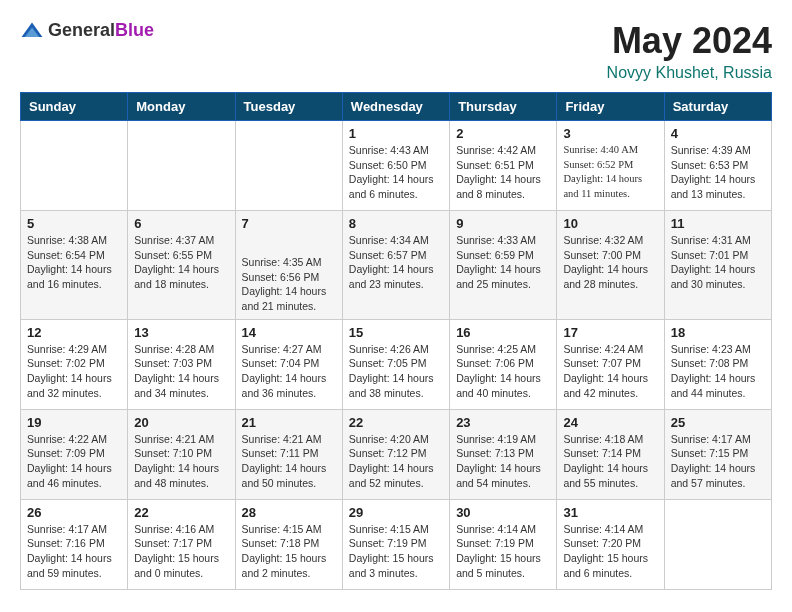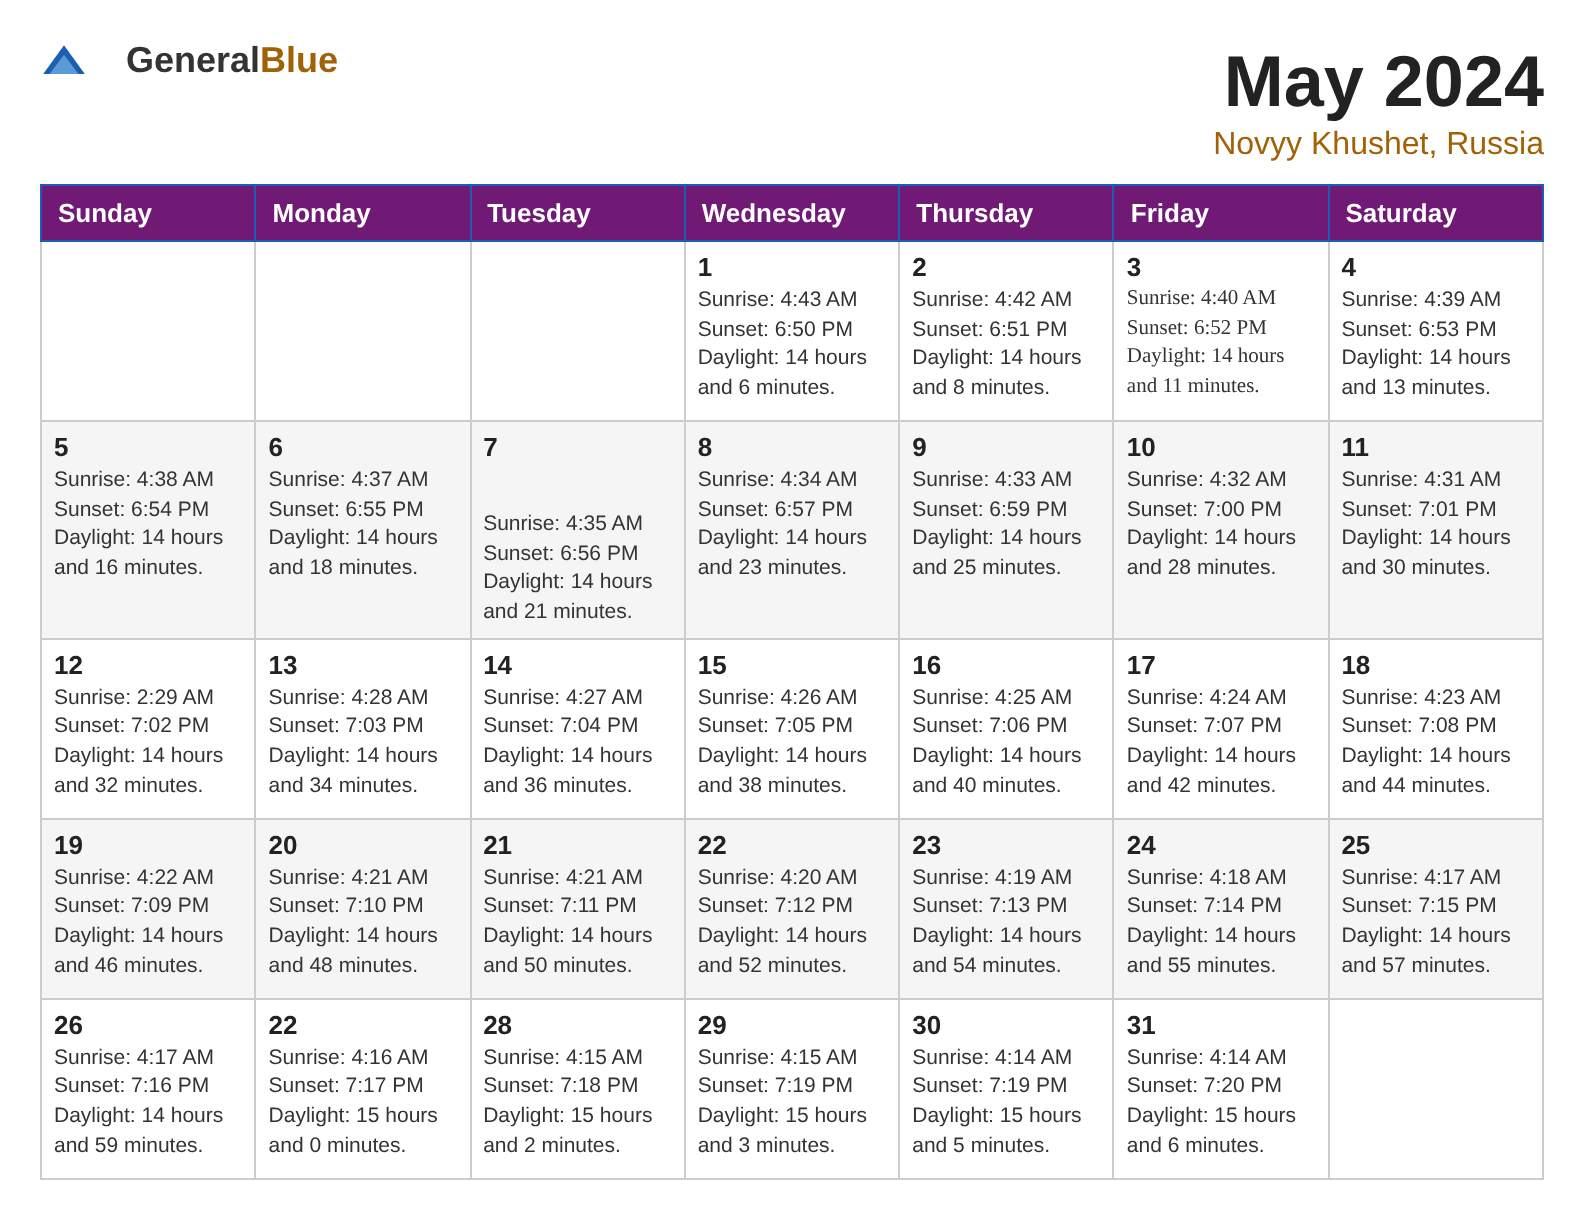--- a/index.html
+++ b/index.html
@@ -18,51 +18,50 @@
     }
     .logo {
       display: flex;
       align-items: center;
       gap: 4px;
     }
     .logo-text-general {
       font-size: 18px;
       font-weight: bold;
       color: #333;
-      margin-left: 15px;
     }
     .logo-text-blue {
       font-size: 18px;
       font-weight: bold;
-      color: #a16207;
+      color: #a21caf;
     }
     .logo-icon {
       width: 24px;
       height: 20px;
     }
     .title-area {
       text-align: right;
     }
     .month-title {
       font-size: 36px;
       font-weight: bold;
       color: #222;
     }
     .location-title {
       font-size: 16px;
-      color: #a16207;
+      color: #0f766e;
       margin-top: 2px;
     }
     .calendar-table {
       width: 100%;
       border-collapse: collapse;
       border: 1px solid #ccc;
     }
     .calendar-table th {
-      background-color: #701a75;
+      background-color: #0c4a6e;
       color: white;
       text-align: left;
       padding: 6px 8px;
       font-size: 13px;
       font-weight: bold;
       border: 1px solid #1a5fb4;
     }
     .calendar-table td {
       vertical-align: top;
       border: 1px solid #ccc;
@@ -205,21 +204,21 @@
           <div class="day-number">11</div>
           <div class="day-info" style="white-space: pre-line;">Sunrise: 4:31 AM
 Sunset: 7:01 PM
 Daylight: 14 hours
 and 30 minutes.</div>
         </td>
       </tr>
       <tr>
         <td>
           <div class="day-number">12</div>
-          <div class="day-info" style="white-space: pre-line;">Sunrise: 2:29 AM
+          <div class="day-info" style="white-space: pre-line;">Sunrise: 4:29 AM
 Sunset: 7:02 PM
 Daylight: 14 hours
 and 32 minutes.</div>
         </td>
         <td>
           <div class="day-number">13</div>
           <div class="day-info" style="white-space: pre-line;">Sunrise: 4:28 AM
 Sunset: 7:03 PM
 Daylight: 14 hours
 and 34 minutes.</div>

